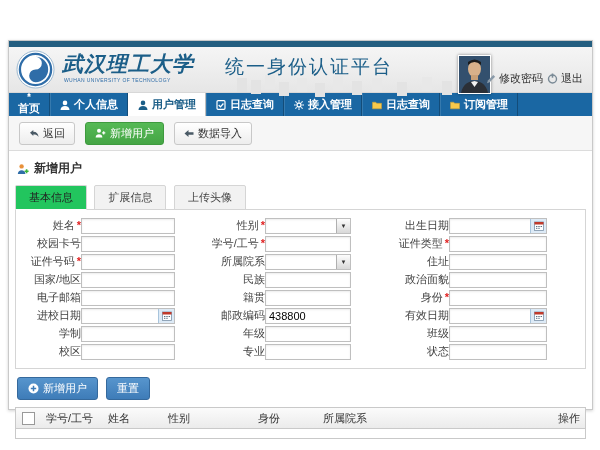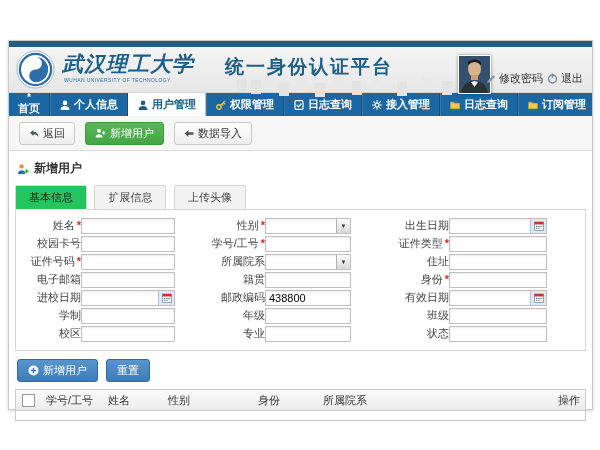--- a/index.html
+++ b/index.html
@@ -8,21 +8,21 @@
   .app{position:absolute;left:8px;top:40px;width:583px;height:368px;border:1px solid #c9c9c9;
        background:#fff;box-shadow:0 1px 3px rgba(0,0,0,.18);}
   
   .topbar{height:6px;background:#235e80;}
   
   .hdr{position:relative;height:45px;background:linear-gradient(#f5f5f5,#e6e6e6);border-bottom:1px solid #d8d8d8;}
   .logo{position:absolute;left:7px;top:3px;width:39px;height:39px;}
   .title-cn{position:absolute;left:53px;top:3px;font-family:"DejaVu Serif","Liberation Serif",serif;
             font-style:italic;font-weight:bold;font-size:21px;color:#1b5e88;letter-spacing:1px;white-space:nowrap;}
   .title-en{position:absolute;left:55px;top:30px;font-size:5px;color:#2f6da8;letter-spacing:.4px;white-space:nowrap;}
-  .platform{position:absolute;left:216px;top:7px;font-size:19px;font-weight:bold;color:#1b5e88;letter-spacing:2px;white-space:nowrap;}
+  .platform{position:absolute;left:216px;top:7px;font-size:19px;font-weight:normal;color:#1b5e88;letter-spacing:2px;white-space:nowrap;}
   .bld{position:absolute;bottom:0;left:228px;width:10px;height:14px;background:#e3e3e3;
        box-shadow:14px 2px 0 #e3e3e3,28px -3px 0 #e8e8e8,42px 4px 0 #e3e3e3,60px 0 0 #e8e8e8,
                   78px 5px 0 #e3e3e3,96px -2px 0 #e8e8e8,115px 3px 0 #e3e3e3,135px 0 0 #e8e8e8,
                   160px 4px 0 #e3e3e3,185px -1px 0 #e8e8e8,205px 3px 0 #e3e3e3;}
   .avatar{position:absolute;left:449px;top:8px;width:31px;height:37px;border:1px solid #fff;
           box-shadow:0 0 3px rgba(0,0,0,.45);}
   .hdr-links{position:absolute;right:9px;bottom:6px;display:flex;gap:4px;align-items:center;
              font-size:11px;color:#333;}
   .hdr-link{display:inline-flex;align-items:center;gap:3px;cursor:pointer;white-space:nowrap;}
   
@@ -137,27 +137,20 @@
       </div>
       <div class="nav-item active">
         <svg class="ico" width="10" height="10" viewBox="0 0 10 10">
             <circle cx="5" cy="2.9" r="2.3" fill="#1b5e88"></circle>
             <path d="M.5 10c0-2.6 2-4.1 4.5-4.1S9.5 7.4 9.5 10z" fill="#1b5e88"></path>
           </svg>
         <span>用户管理</span>
       </div>
       <div class="nav-item">
         <svg class="ico" width="10" height="10" viewBox="0 0 10 10">
-            <circle cx="3" cy="7" r="2.2" fill="none" stroke="#f0c33c" stroke-width="1.4"></circle>
-            <path d="M4.6 5.4L9 1M7.4 2.6l1.7 1.7M5.9 4.1l1.3 1.3" stroke="#f0c33c" stroke-width="1.3" fill="none"></path>
-          </svg>
-        <span>权限管理</span>
-      </div>
-      <div class="nav-item">
-        <svg class="ico" width="10" height="10" viewBox="0 0 10 10">
             <rect x="1" y="0.7" width="8" height="8.6" rx="1" fill="none" stroke="#fff" stroke-width="1.2"></rect>
             <path d="M2.7 5l1.8 1.9 2.9-3.4" stroke="#fff" stroke-width="1.3" fill="none"></path>
           </svg>
         <span>日志查询</span>
       </div>
       <div class="nav-item">
         <svg class="ico" width="10" height="10" viewBox="0 0 10 10">
             <circle cx="5" cy="5" r="2" fill="none" stroke="#fff" stroke-width="1.3"></circle>
             <path d="M5 0v1.8M5 8.2V10M0 5h1.8M8.2 5H10M1.4 1.4l1.3 1.3M7.3 7.3l1.3 1.3M8.6 1.4L7.3 2.7M2.7 7.3L1.4 8.6" stroke="#fff" stroke-width="1.1"></path>
           </svg>
@@ -266,20 +259,34 @@
             <div class="tin">
               <span class="selbtn">▼</span>
             </div>
           </span>
         <span class="fl fl3"><span>住址</span></span>
         <span class="fc fi3">
             <input class="tin" style="">
           </span>
       </div>
 
+      <div class="frow">
+        <span class="fl fl1"><span>国家/地区</span></span>
+        <span class="fc fi1">
+            <input class="tin" style="">
+          </span>
+        <span class="fl fl2"><span>民族</span></span>
+        <span class="fc fi2">
+            <input class="tin" style="">
+          </span>
+        <span class="fl fl3"><span>政治面貌</span></span>
+        <span class="fc fi3">
+            <input class="tin" style="">
+          </span>
+      </div>
 
       <div class="frow">
         <span class="fl fl1"><span>电子邮箱</span></span>
         <span class="fc fi1">
             <input class="tin" style="">
           </span>
         <span class="fl fl2"><span>籍贯</span></span>
         <span class="fc fi2">
             <input class="tin" style="">
           </span>

